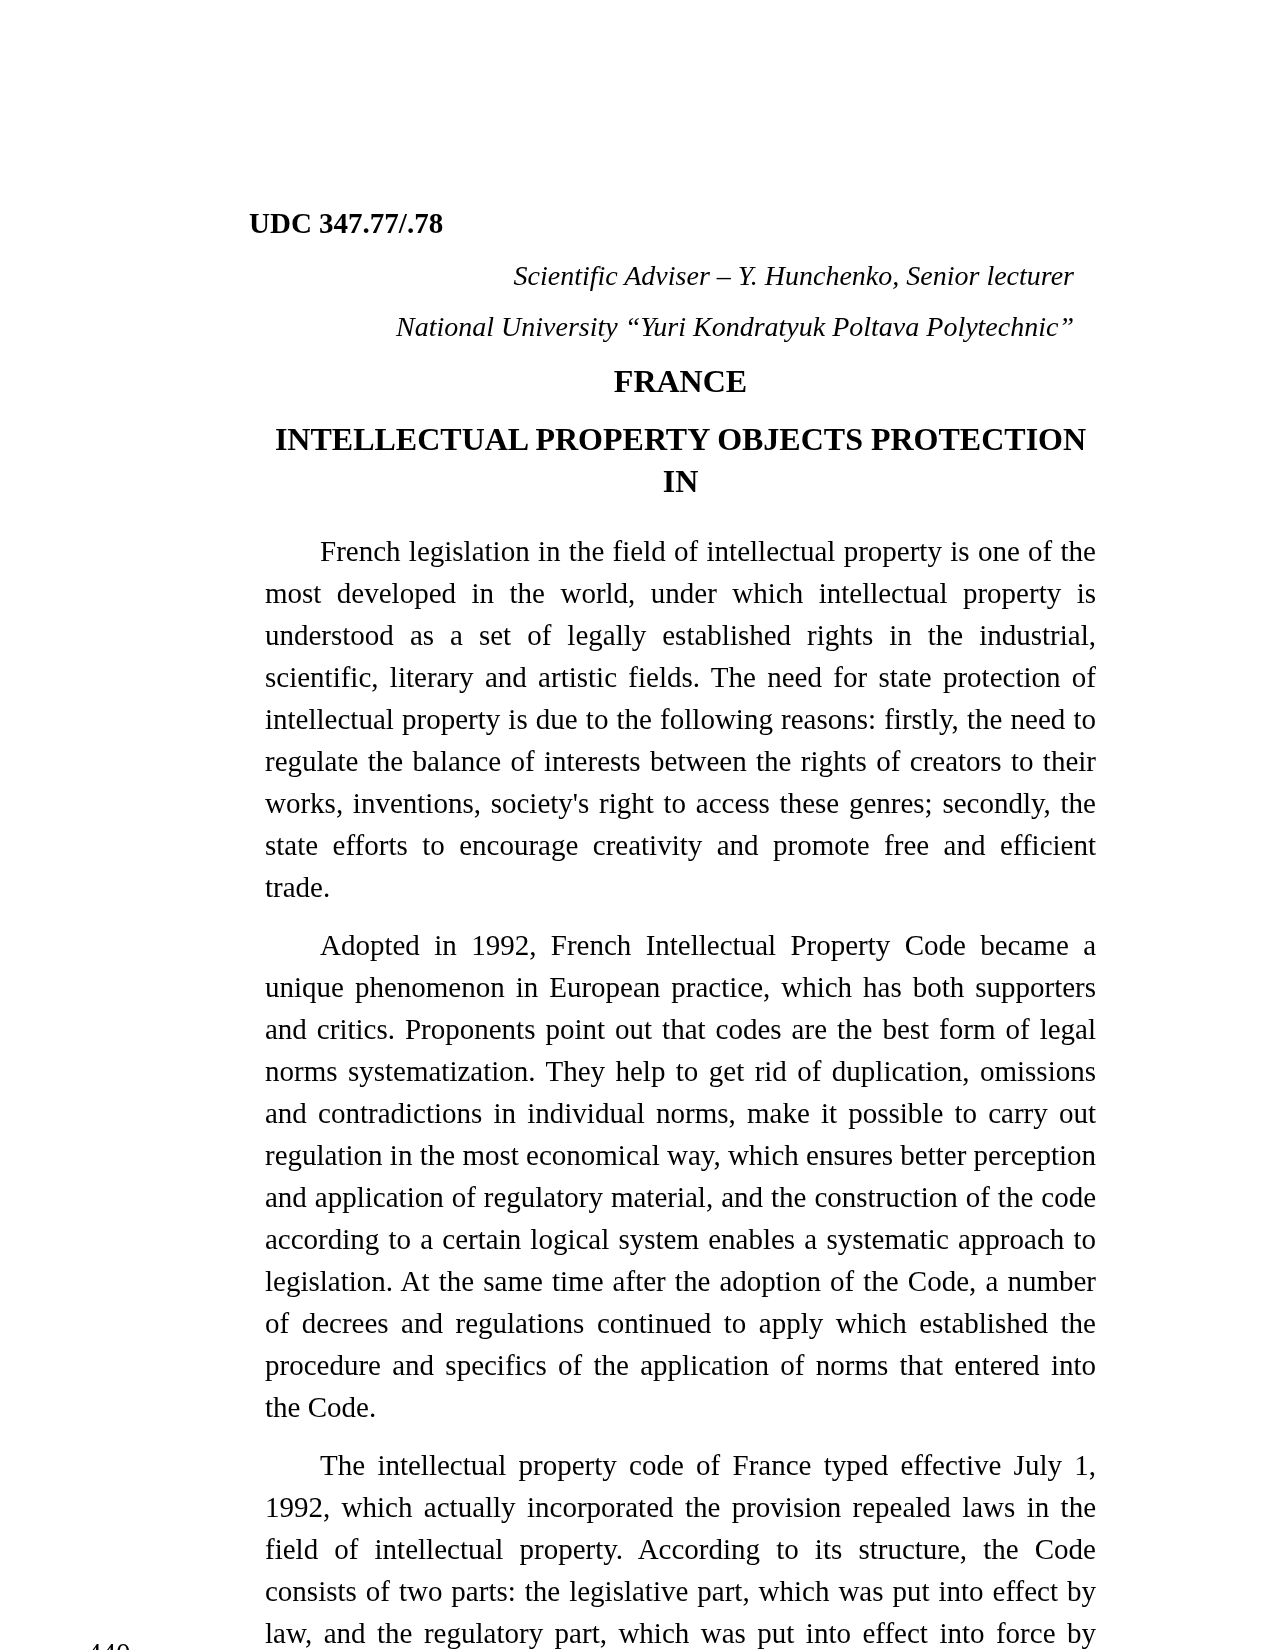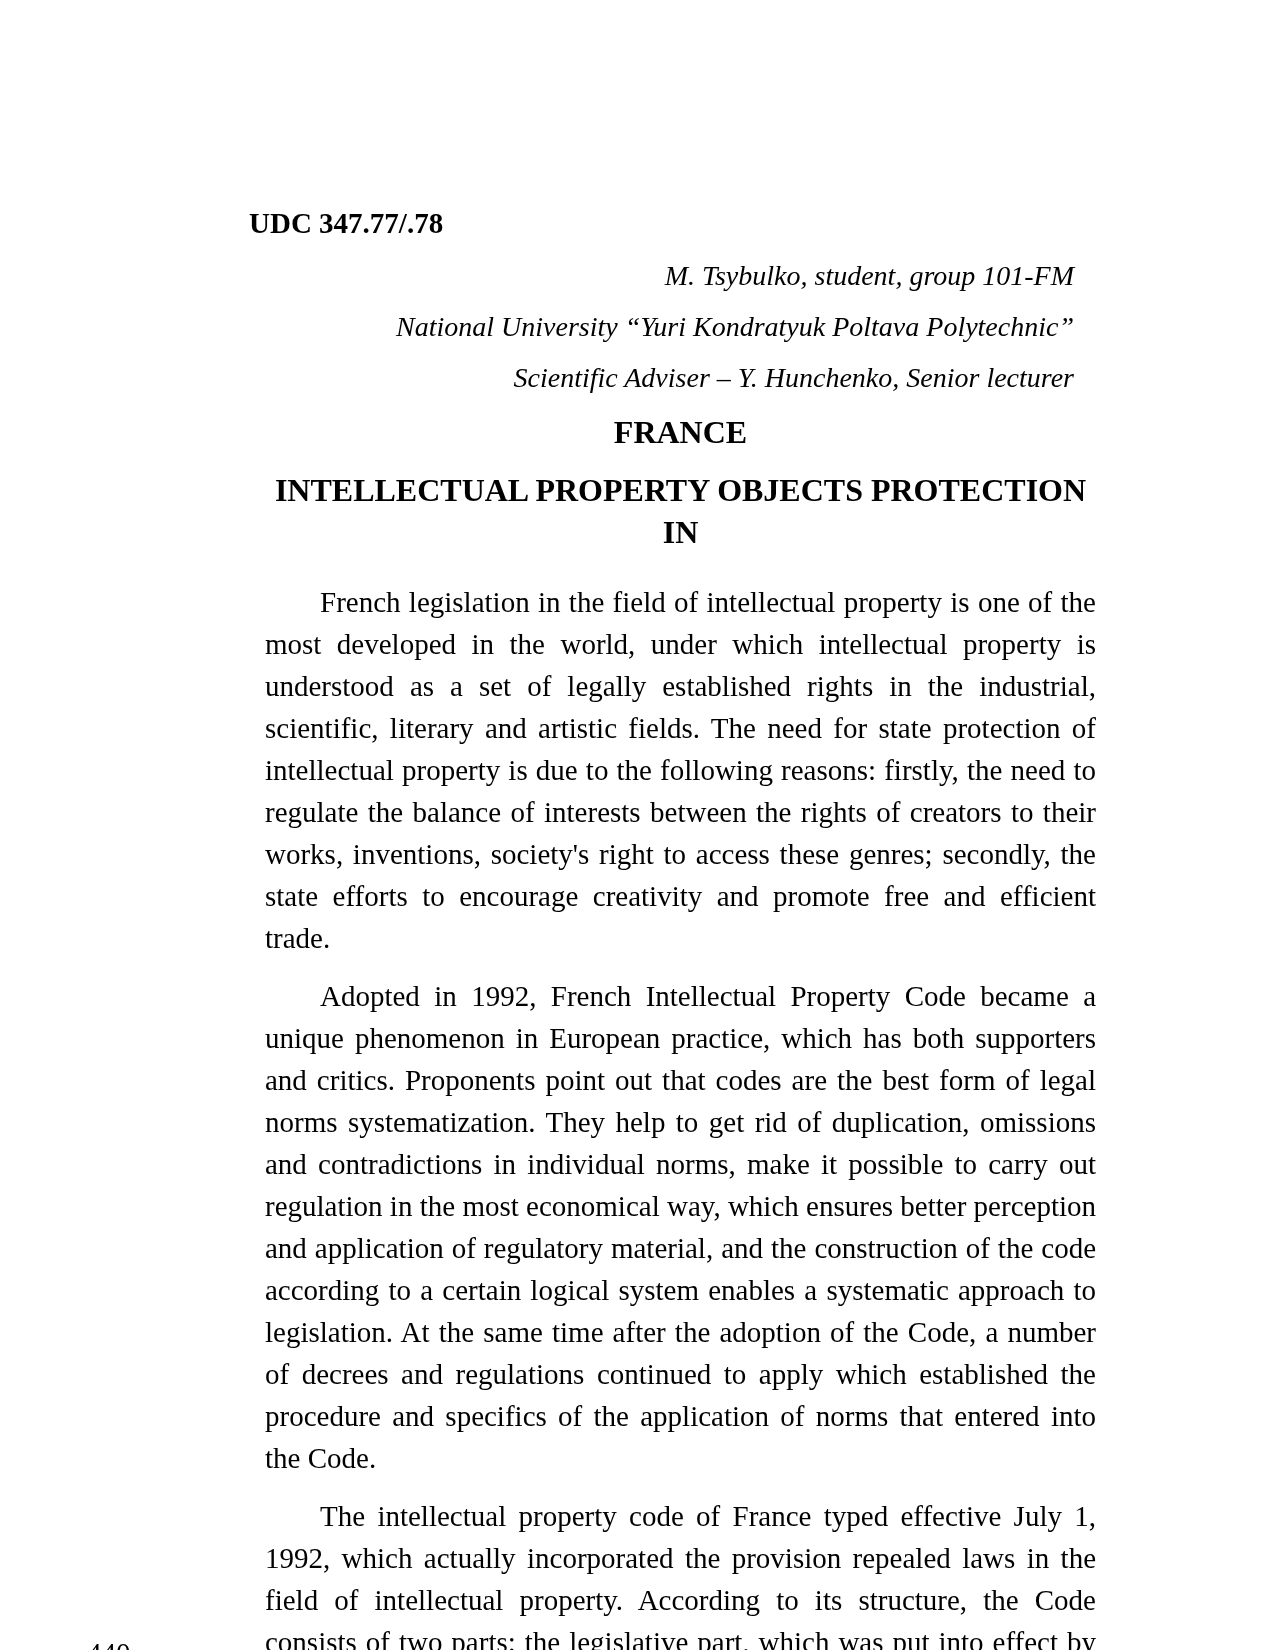--- a/index.html
+++ b/index.html
@@ -63,23 +63,22 @@
   }
 </style>
 </head>
 <body>
 
 <div class="page">
 
   <div class="udc">UDC 347.77/.78</div>
 
   <div class="authors">
-    <span class="author-line">M. Tsybulko, student, group 101-FM</span>
+    <span class="author-line">Scientific Adviser – Y. Hunchenko, Senior lecturer</span>
     <span class="author-line">National University “Yuri Kondratyuk Poltava Polytechnic”</span>
-    <span class="author-line">Scientific Adviser – Y. Hunchenko, Senior lecturer</span>
   </div>
 
   <h1 class="title">
     <span class="title-line">FRANCE</span>
     <span class="title-line">INTELLECTUAL PROPERTY OBJECTS PROTECTION IN</span>
   </h1>
 
   <div class="body-text">
     <p>French legislation in the field of intellectual property is one of the most developed in the world, under which intellectual property is understood as a set of legally established rights in the industrial, scientific, literary and artistic fields. The need for state protection of intellectual property is due to the following reasons: firstly, the need to regulate the balance of interests between the rights of creators to their works, inventions, society's right to access these genres; secondly, the state efforts to encourage creativity and promote free and efficient trade.</p>
     <p>Adopted in 1992, French Intellectual Property Code became a unique phenomenon in European practice, which has both supporters and critics. Proponents point out that codes are the best form of legal norms systematization. They help to get rid of duplication, omissions and contradictions in individual norms, make it possible to carry out regulation in the most economical way, which ensures better perception and application of regulatory material, and the construction of the code according to a certain logical system enables a systematic approach to legislation. At the same time after the adoption of the Code, a number of decrees and regulations continued to apply which established the procedure and specifics of the application of norms that entered into the Code.</p>

